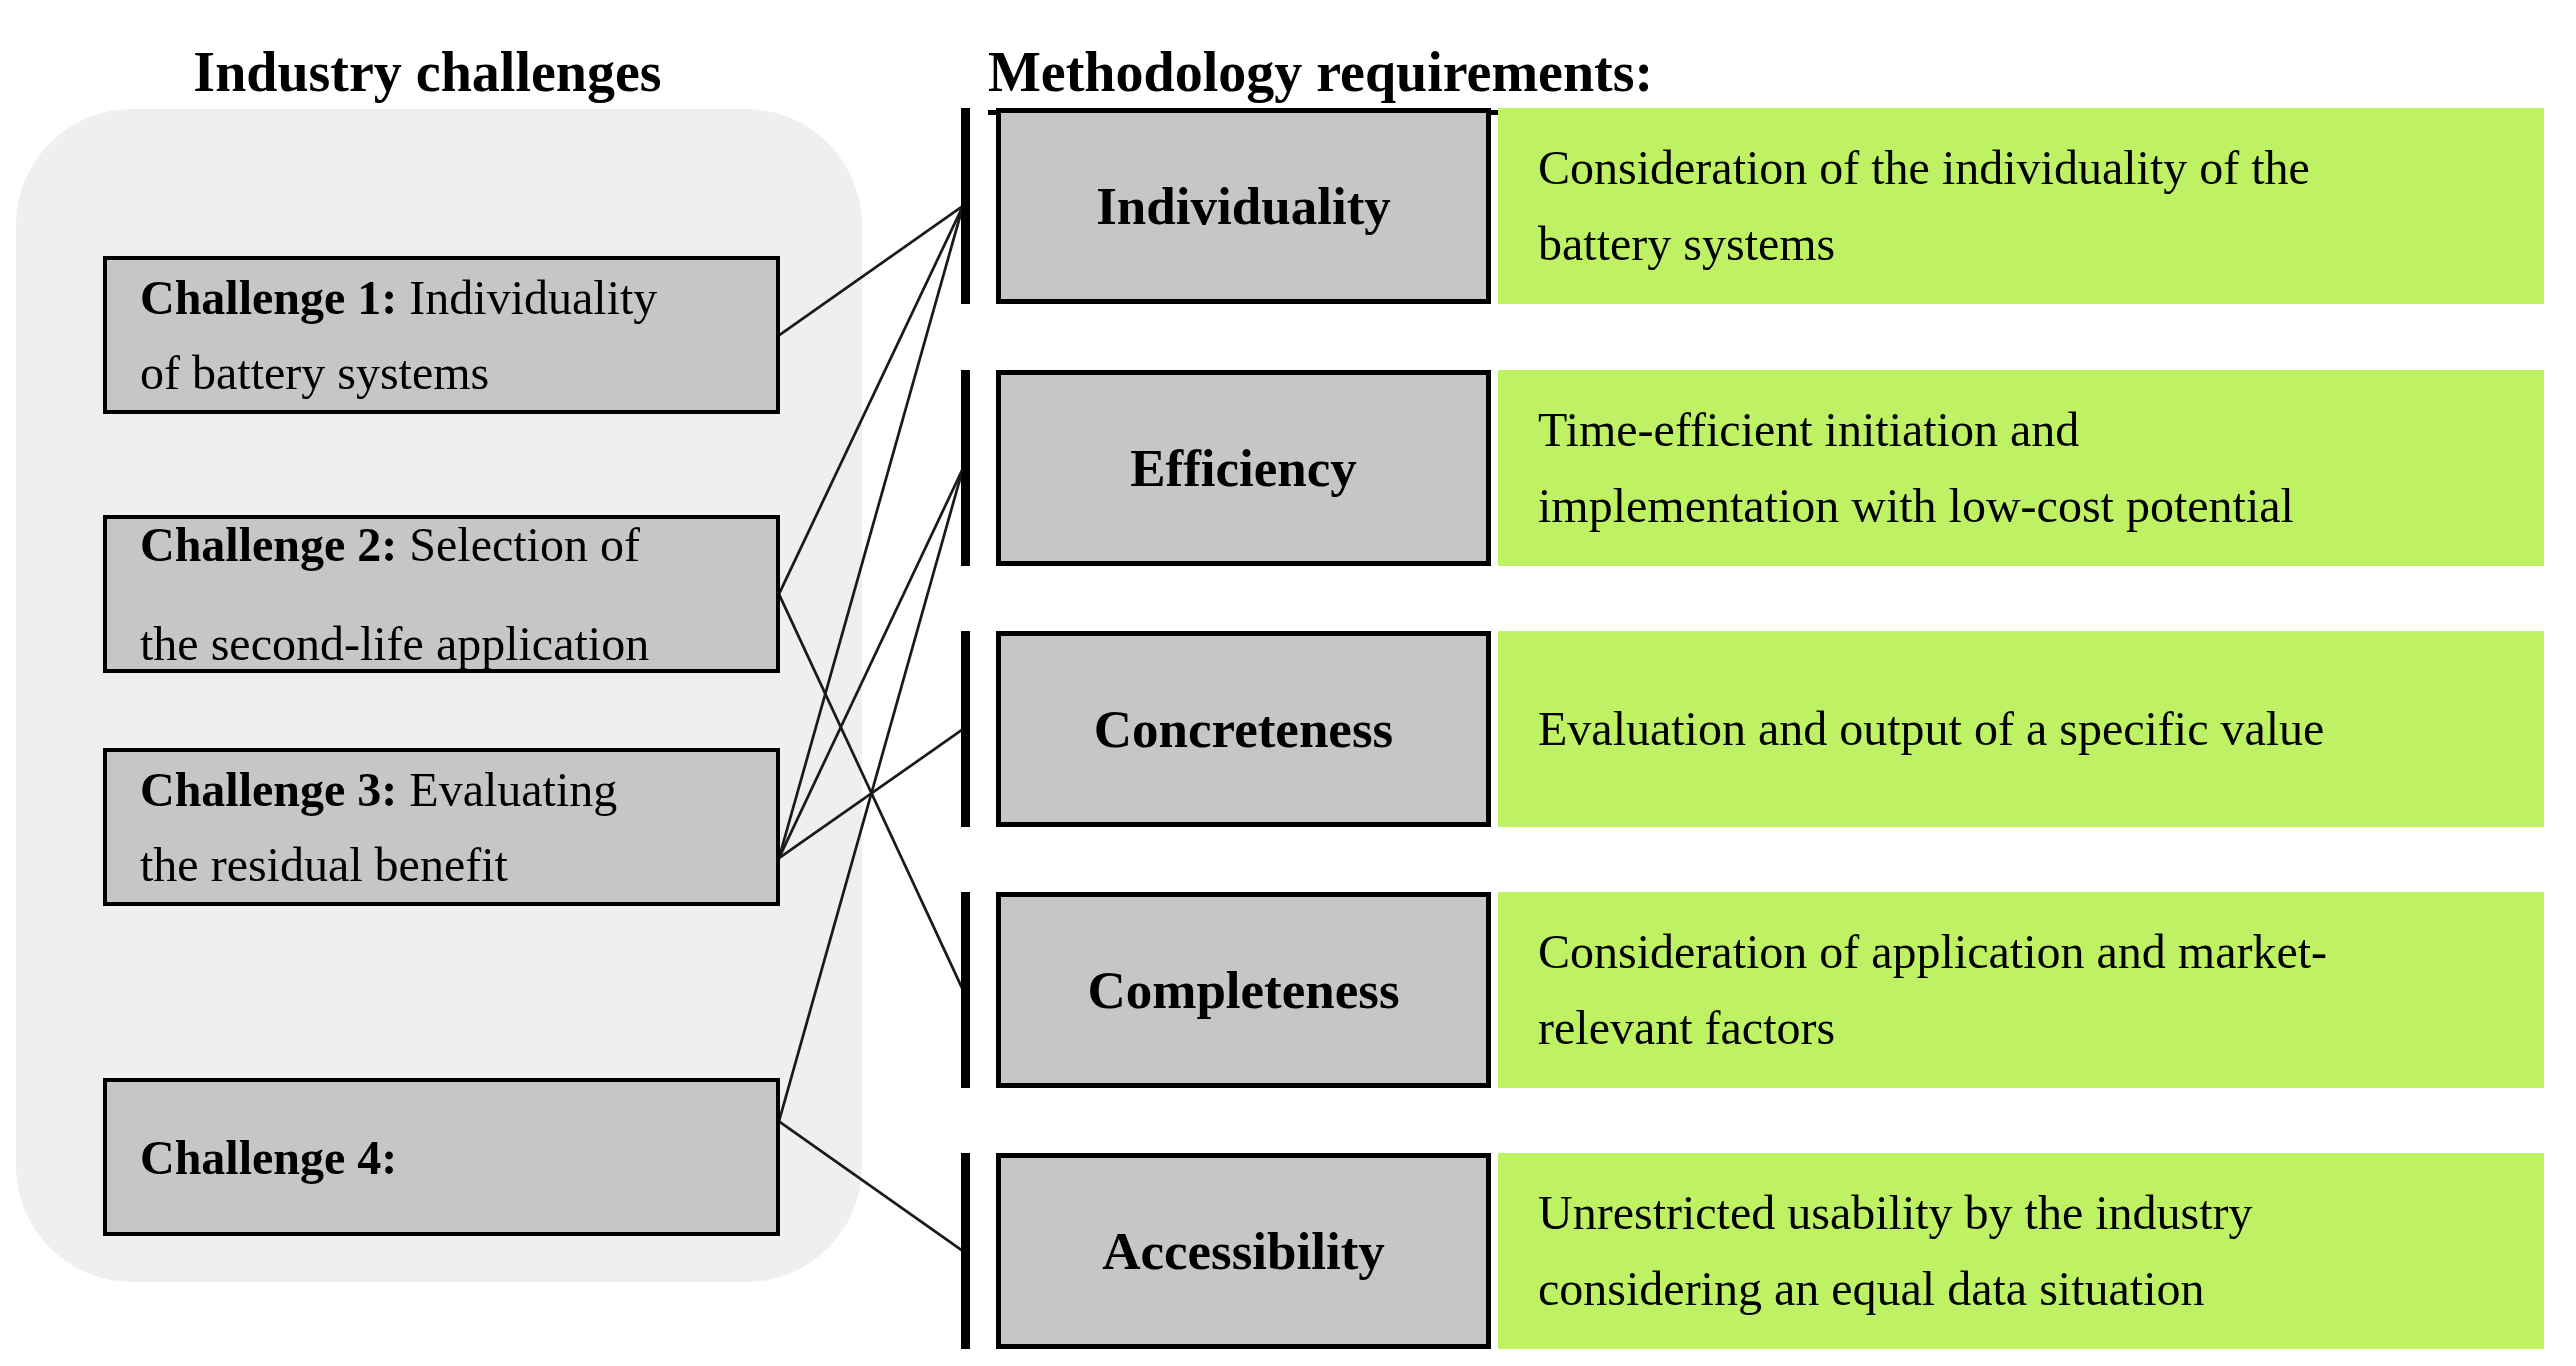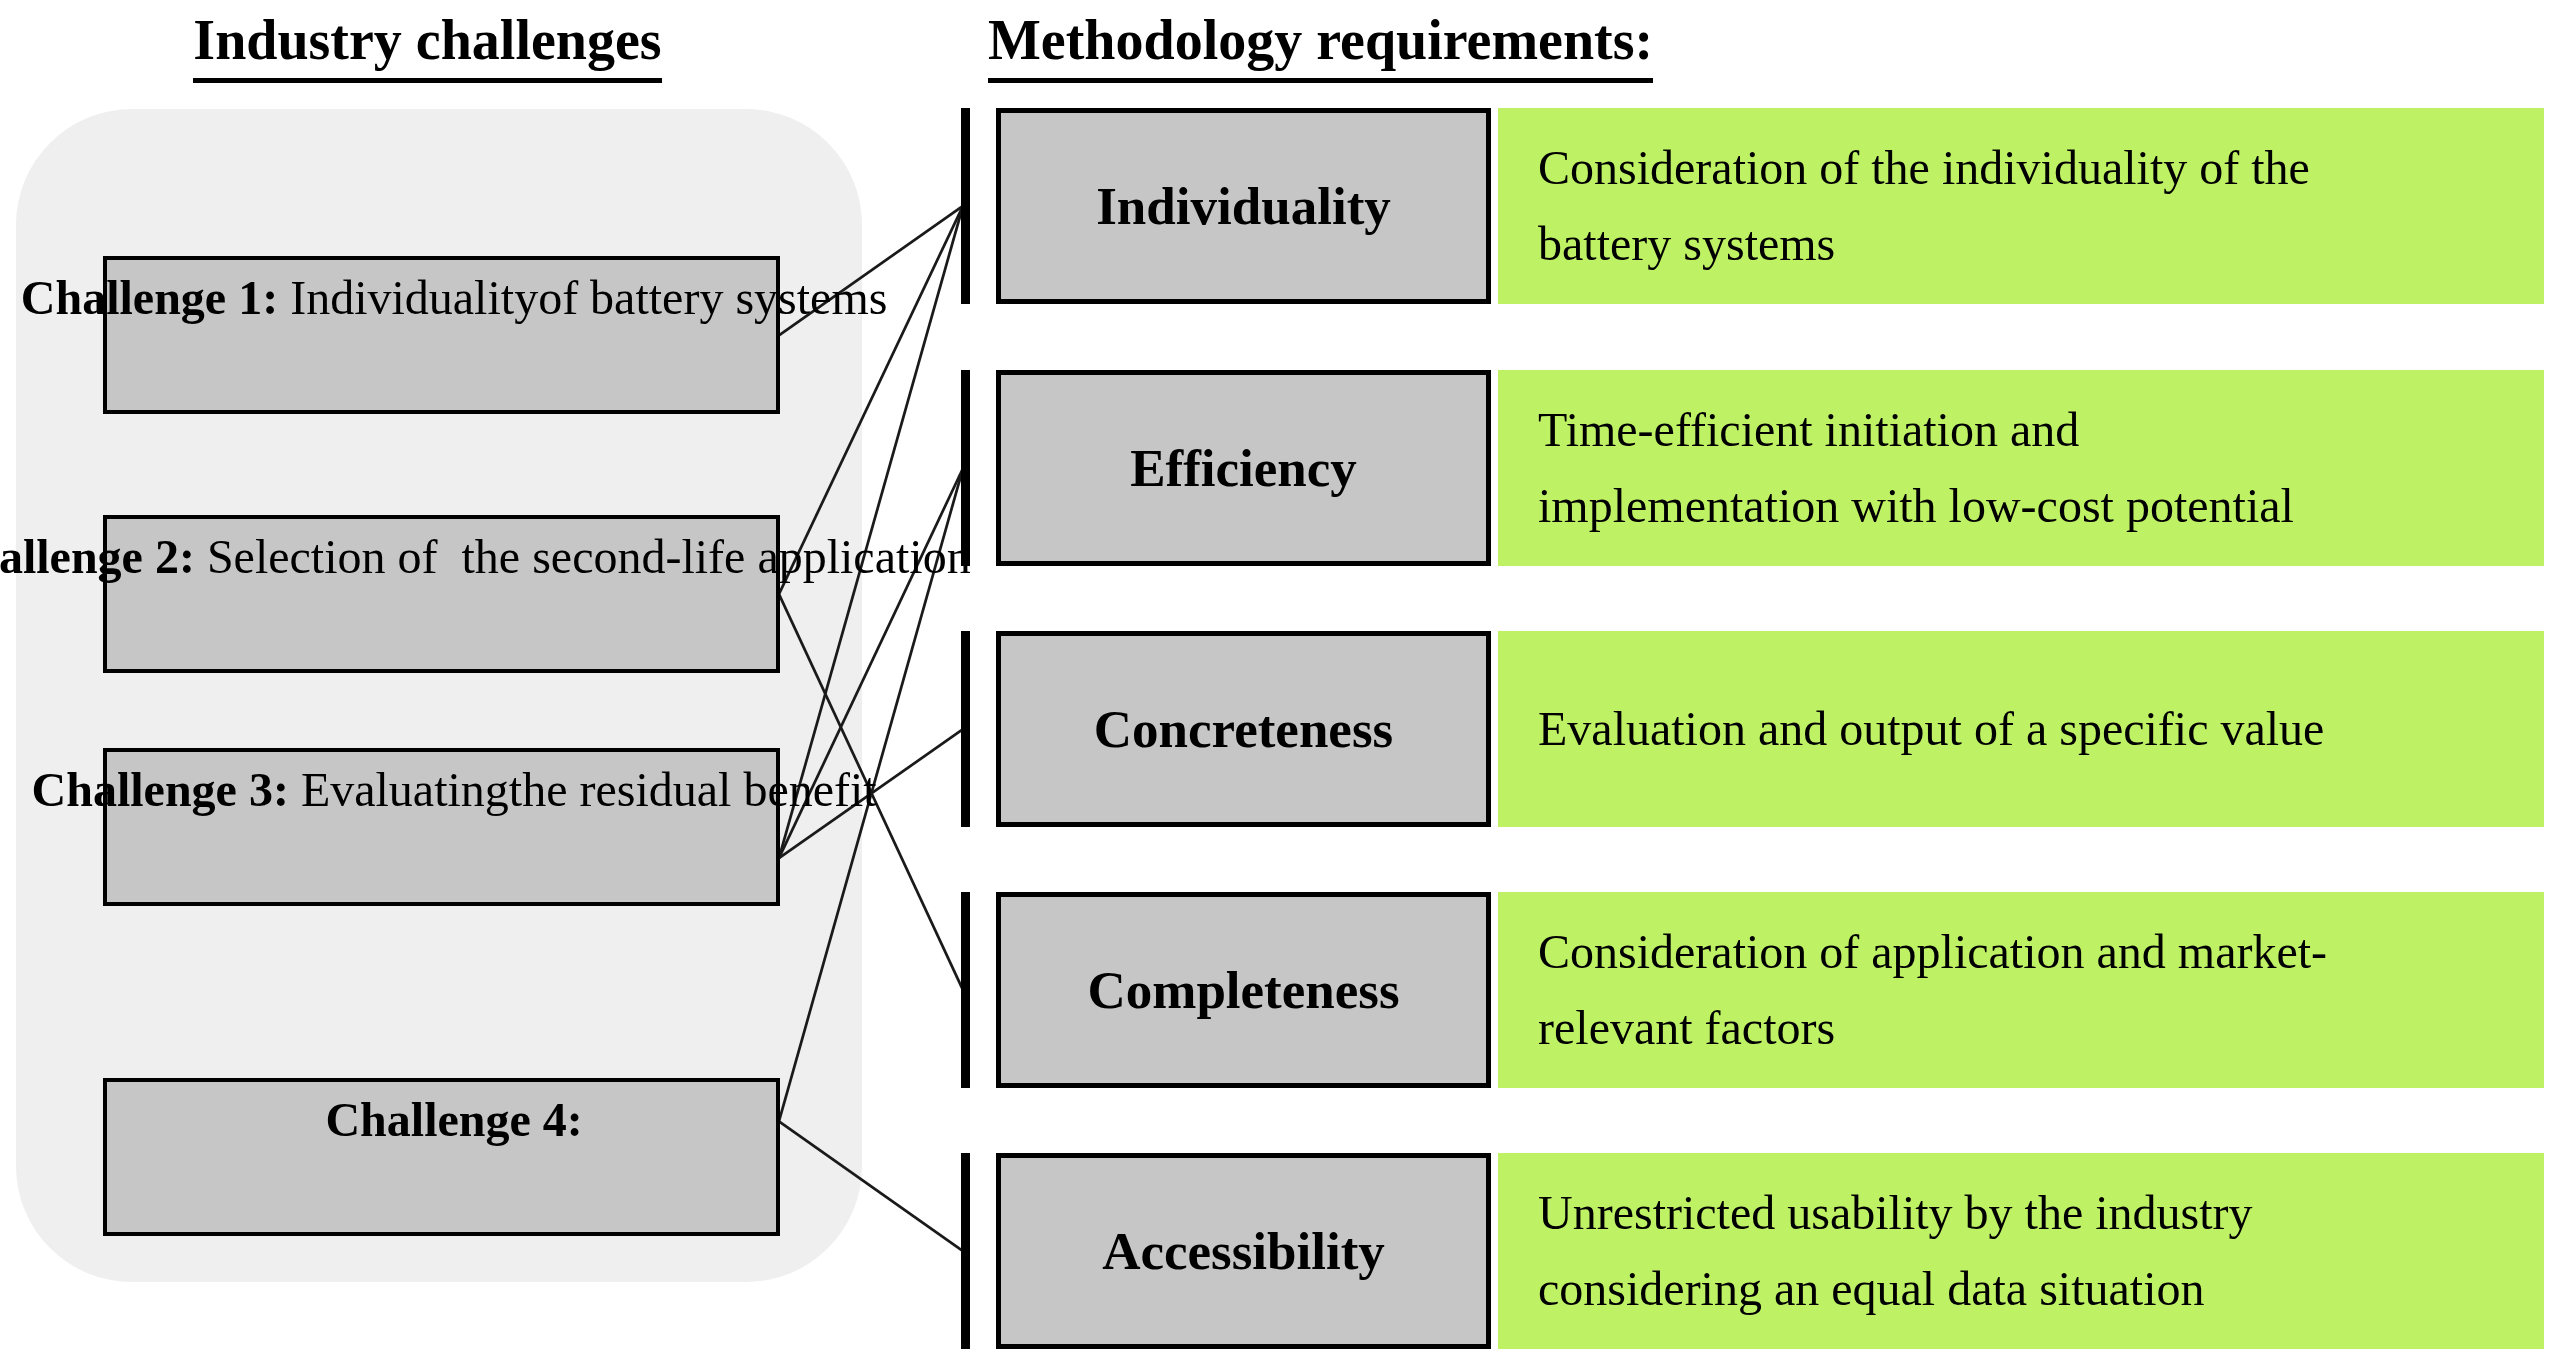--- a/index.html
+++ b/index.html
@@ -17,20 +17,21 @@
   .title-block { position: absolute; top: 7.8px; }
   .title-left  { left: 109px; width: 637px; text-align: center; }
   .title-right { left: 988px; }
   .title-text {
     display: inline-block;
     font-size: 56px;
     font-weight: bold;
     padding-bottom: 6.2px;
     border-bottom: 5.4px solid #000;
     white-space: nowrap;
+    margin-top: 32px;
   }
 
   
   .challenge-panel {
     position: absolute;
     left: 15.5px; top: 109px;
     width: 846px; height: 1173px;
     background: #efefef;
     border-radius: 116px;
     z-index: 0;
@@ -40,21 +41,21 @@
   #connector-svg { position: absolute; left: 0; top: 0; z-index: 1; }
 
   
   .challenge-box {
     position: absolute;
     left: 103px;
     width: 677px; height: 158px;
     background: #c6c6c6;
     border: 4.7px solid #000;
     box-sizing: border-box;
-    display: flex; flex-direction: row; justify-content: center;
+    display: flex; flex-direction: column; justify-content: center;
     padding-left: 33px; padding-right: 7.8px;
     z-index: 2;
     font-size: 48px; line-height: 75px;
     white-space: nowrap;
   }
   .challenge-1 { top: 256px; }
   .challenge-2 { top: 515px; gap: 24px; }
   .challenge-3 { top: 748px; }
   .challenge-4 { top: 1078px; }
   .challenge-bold { font-weight: bold; }

